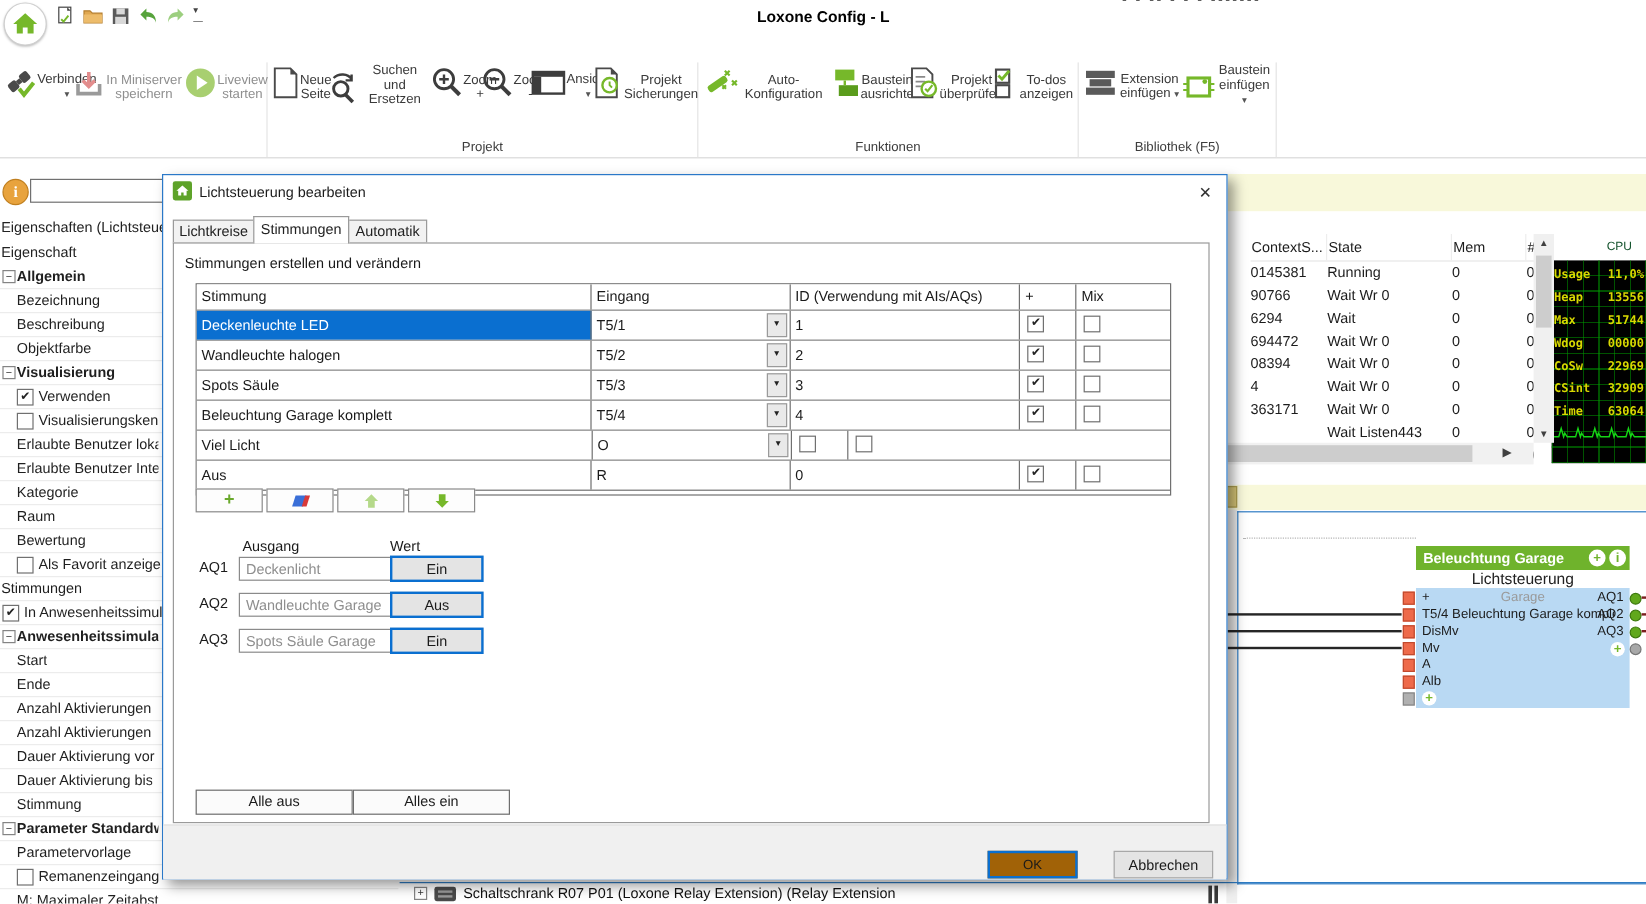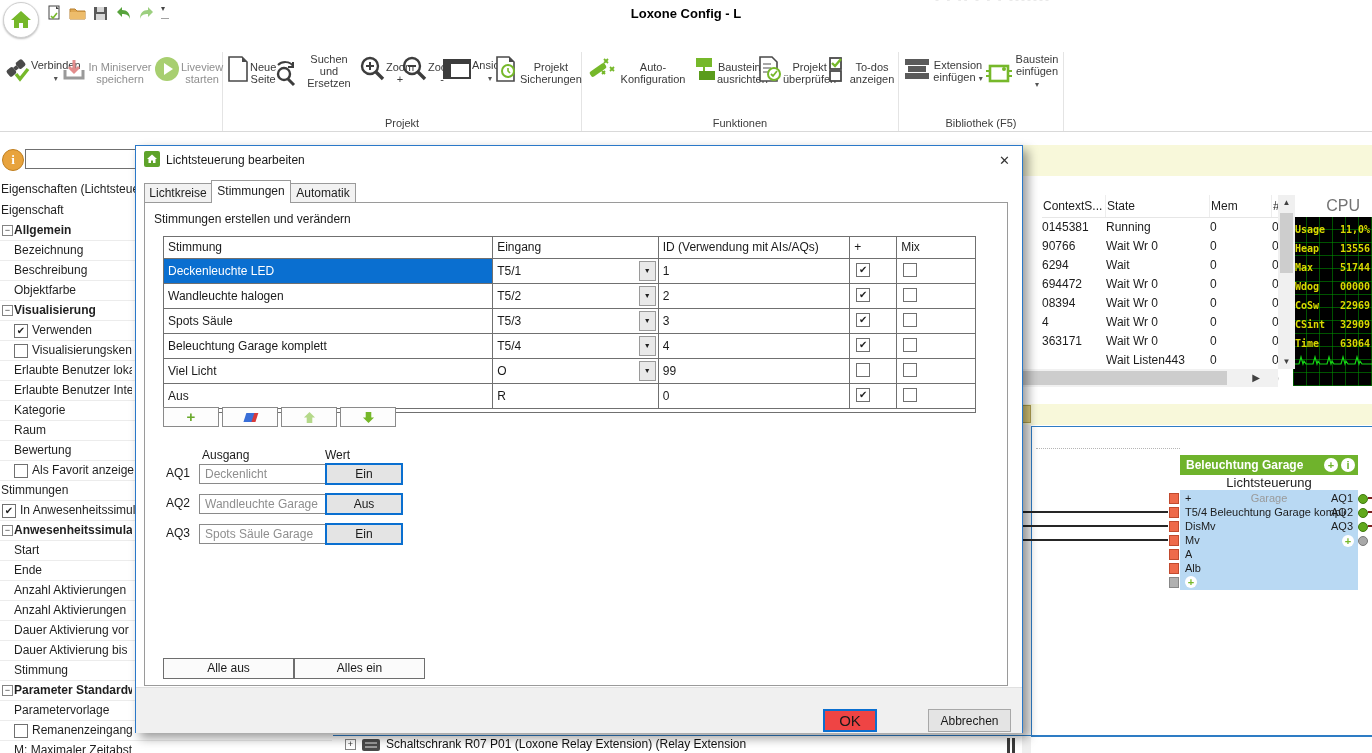--- a/index.html
+++ b/index.html
@@ -56,21 +56,21 @@
   .mon-head span{border-right:1px solid #ededed;padding-left:1px;}
   .vsb{position:absolute;left:1278px;top:195px;width:17px;height:174px;background:#f0f0f0;z-index:2;}
   .vsb .arr{position:absolute;left:0;width:17px;height:15px;text-align:center;font-size:8px;color:#404040;line-height:15px;}
   .vsb .thumb{position:absolute;left:2px;top:18px;width:13px;height:60px;background:#cdcdcd;}
   .hsb{position:absolute;left:1022px;top:369px;width:256px;height:18px;background:#f1f1f1;z-index:3;}
   .hsb .thumb{position:absolute;left:0px;top:2px;width:205px;height:14px;background:#cdcdcd;}
   .hsb .arr{position:absolute;right:14px;top:0;width:16px;height:18px;text-align:center;font-size:10px;color:#404040;line-height:17px;}
 
   
   .cpu{position:absolute;left:1293px;top:195px;width:79px;height:191px;z-index:1;}
-  .cpu-head{height:22px;line-height:22px;background:#fff;font-size:16px;color:#737373;text-align:right;padding-right:12px;border-left:1px solid #d5d5d5;box-sizing:border-box;}
+  .cpu-head{height:22px;line-height:22px;background:#fff;font-size:10px;color:#14532d;text-align:right;padding-right:12px;border-left:1px solid #d5d5d5;box-sizing:border-box;}
   .cpu-screen{position:relative;height:169px;background-color:#000;
     background-image:repeating-linear-gradient(0deg,rgba(0,150,0,.55) 0 1px,transparent 1px 13px),
                      repeating-linear-gradient(90deg,rgba(0,150,0,.55) 0 1px,transparent 1px 13px);
     overflow:hidden;}
   #cpu-rows{position:absolute;left:0;top:4px;width:79px;}
   .cpu-row{display:flex;justify-content:space-between;height:19px;line-height:18px;padding:0 2px;font-family:"DejaVu Sans Mono",monospace;font-size:10px;font-weight:bold;color:#d8d800;white-space:nowrap;}
   .cpu-wave{position:absolute;left:0;top:136px;}
 
   
   .canvas{position:absolute;left:1031px;top:426px;width:340px;height:309px;background:#fff;border:1px solid #2e7cc4;border-right:none;z-index:1;}
@@ -131,21 +131,21 @@
   .tb-btn{width:56px;height:20px;background:#fdfdfd;border:1px solid #8a8a8a;display:flex;align-items:center;justify-content:center;padding:0;}
   .tb-plus{color:#6aa92c;font-size:15px;font-weight:bold;line-height:14px;}
 
   .aq-col-label{position:absolute;font-size:12px;color:#1a1a1a;}
   .aq-port{position:absolute;font-size:12px;color:#1a1a1a;}
   .aq-name{position:absolute;width:122px;height:18px;border:1px solid #8a8a8a;font-size:12px;color:#8e8e8e;line-height:18px;padding-left:5px;background:#fff;overflow:hidden;white-space:nowrap;}
   .aq-val{position:absolute;width:78px;height:22px;background:#e4e4e4;border:2px solid #0a6fd0;font-size:12px;color:#1a1a1a;text-align:center;line-height:18px;box-sizing:border-box;padding:0;}
 
   .wide-btn{position:absolute;top:512px;width:131px;height:21px;background:#fbfbfb;border:1px solid #6e6e6e;font-size:12px;color:#1a1a1a;text-align:center;line-height:19px;padding:0;}
   .dlg-footer{position:absolute;left:0;top:541px;width:886px;height:45px;background:#f0f0f0;border-top:1px solid #e0e0e0;}
-  .ok-btn{position:absolute;left:687px;top:563px;width:54px;height:23px;background:#ef4444;border:2px solid #0a6fd0;font-size:15px;color:#1a1a1a;text-align:center;padding:0;}
+  .ok-btn{position:absolute;left:687px;top:563px;width:75px;height:23px;background:#a16207;border:2px solid #0a6fd0;font-size:11px;color:#1a1a1a;text-align:center;padding:0;}
   .cancel-btn{position:absolute;left:792px;top:563px;width:83px;height:23px;background:#e4e4e4;border:1px solid #a8a8a8;font-size:12px;color:#1a1a1a;text-align:center;padding:0;}
 </style>
 </head>
 <body>
 
 <div class="screen">
 
   <div class="titlebar">
     <div class="qat">
       <span class="qi">
@@ -667,21 +667,20 @@
           <div class="tr body">
             <div class="td c0">Beleuchtung Garage komplett</div>
             <div class="td c1">T5/4<button class="dd-btn">▼</button></div>
             <div class="td c2">4</div>
             <div class="td c3"><span class="tbl-cb">✔</span></div>
             <div class="td c4"><span class="tbl-cb"></span></div>
           </div>
           <div class="tr body">
             <div class="td c0">Viel Licht</div>
             <div class="td c1">O<button class="dd-btn">▼</button></div>
-            <div class="td c2">99</div>
             <div class="td c3"><span class="tbl-cb"></span></div>
             <div class="td c4"><span class="tbl-cb"></span></div>
           </div>
           <div class="tr body">
             <div class="td c0">Aus</div>
             <div class="td c1">R</div>
             <div class="td c2">0</div>
             <div class="td c3"><span class="tbl-cb">✔</span></div>
             <div class="td c4"><span class="tbl-cb"></span></div>
           </div>

